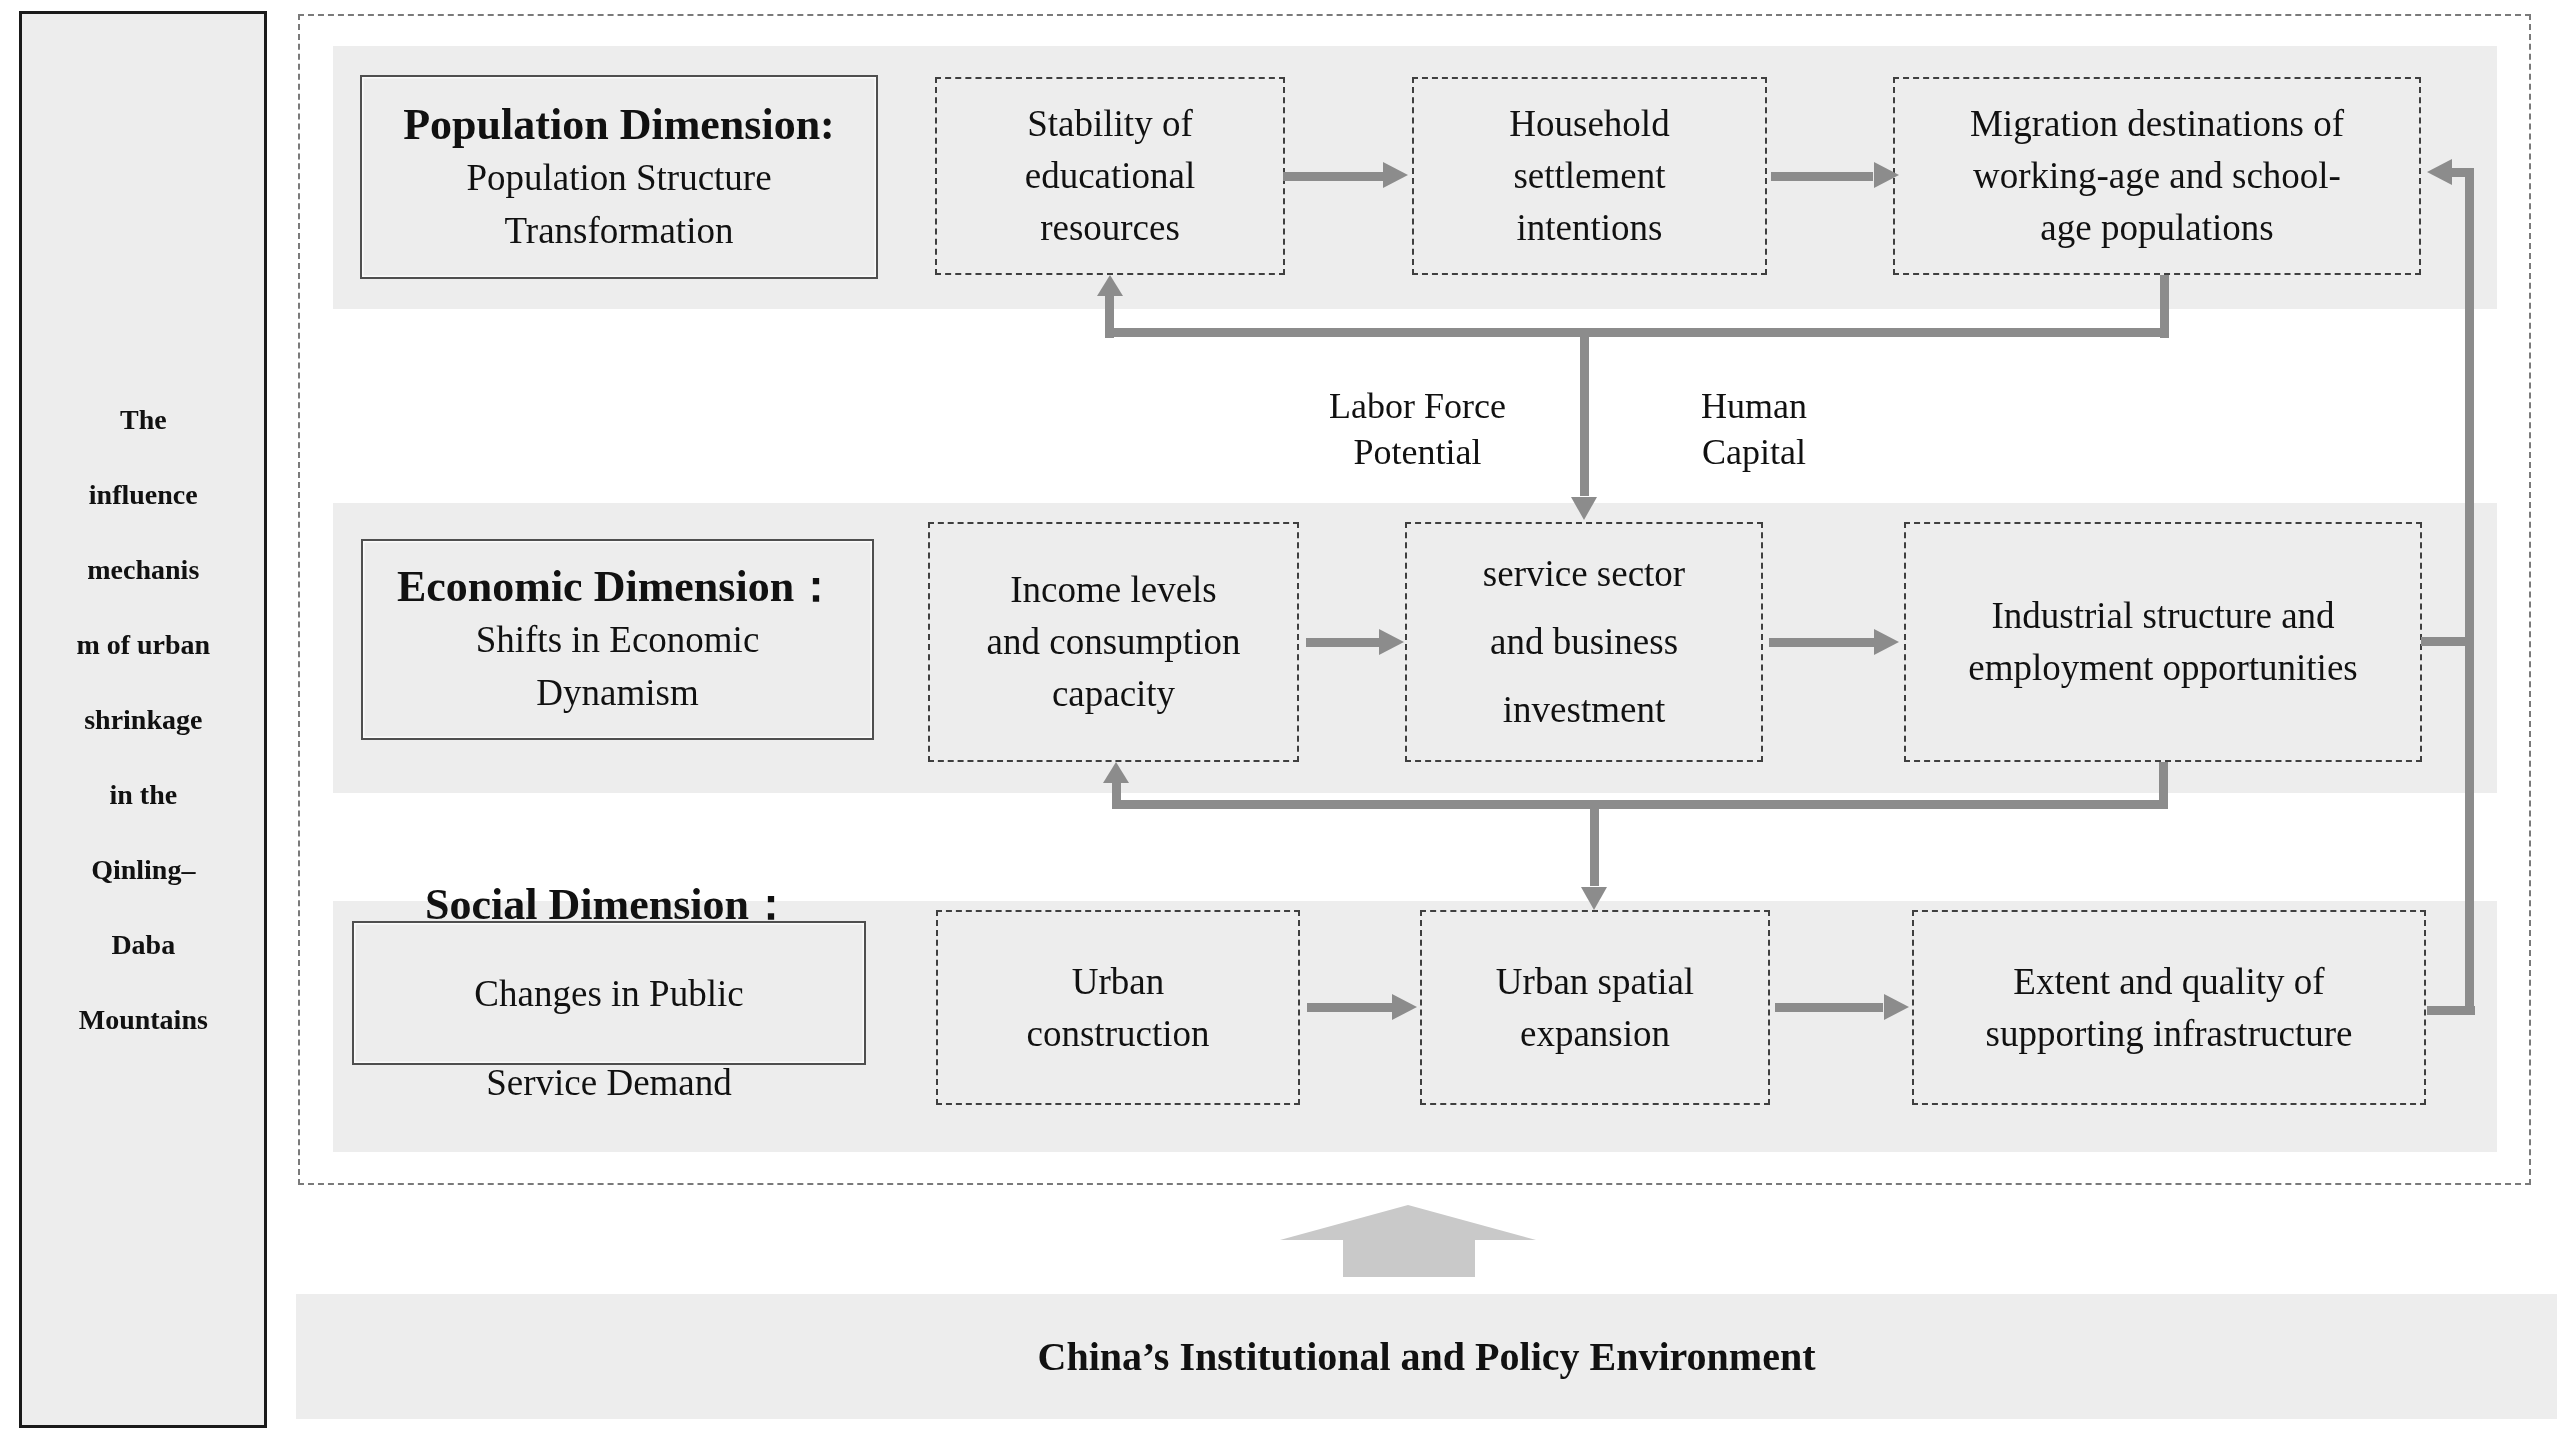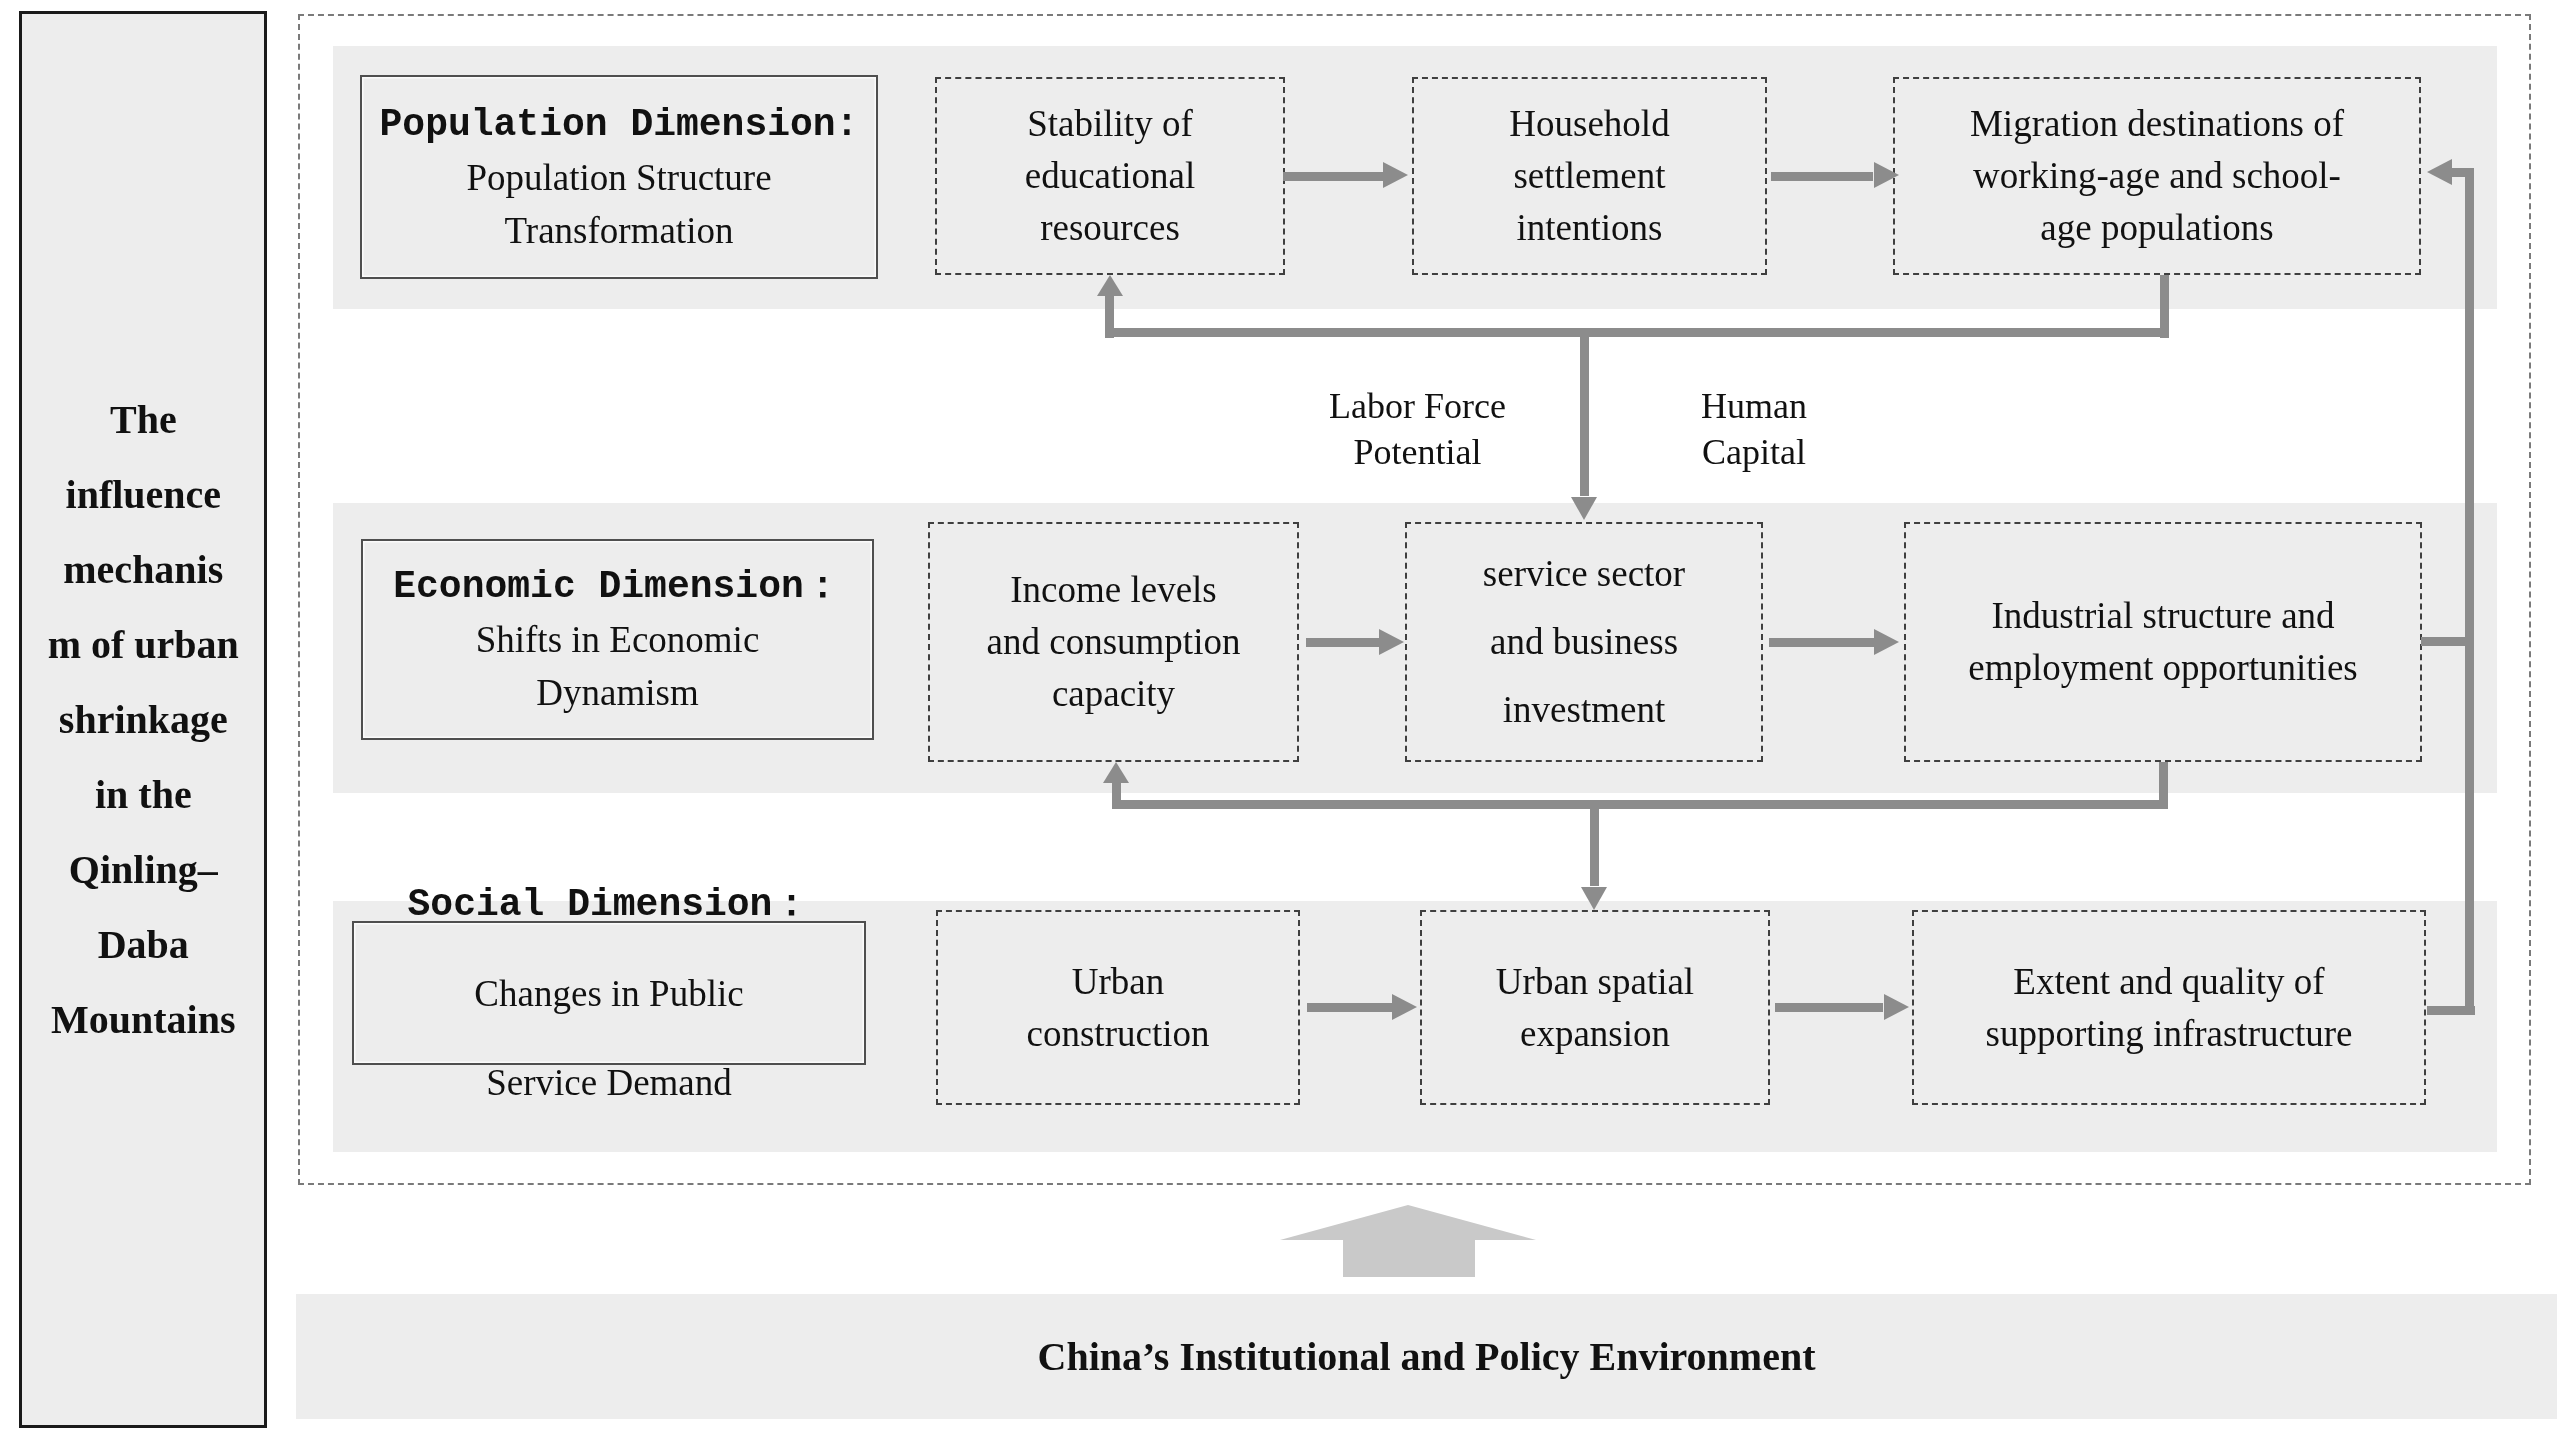--- a/index.html
+++ b/index.html
@@ -2,31 +2,31 @@
 <html style="font-size:12.4px"><head>
 <meta charset="utf-8">
 <style>
   html,body{margin:0;padding:0;background:#ffffff;}
   .canvas{position:relative;width:2576px;height:1445px;background:#ffffff;
           font-family:"Liberation Serif", serif;color:#111;overflow:hidden;}
 
   .sidebar{position:absolute;left:19.3px;top:10.8px;width:248px;height:1417px;
            background:#ededed;border:3.1px solid #1a1a1a;box-sizing:border-box;
            display:flex;flex-direction:column;justify-content:center;align-items:center;}
-  .sidebar .sline{font-weight:bold;font-size:40px;line-height:75px;text-align:center;width:100%;}
+  .sidebar .sline{font-weight:bold;font-size:28px;line-height:75px;text-align:center;width:100%;}
 
   .outer{position:absolute;left:298px;top:14px;width:2233px;height:1171px;
          border:2.3px dashed #7a7a7a;box-sizing:border-box;}
 
   .band{position:absolute;left:333px;width:2164px;background:#ededed;}
 
   .labelbox{position:absolute;background:#ededed;border:2.3px solid #4f4f4f;
             box-shadow:inset 0 0 0 1.5px #fbfbfb;box-sizing:border-box;
             display:flex;flex-direction:column;justify-content:center;align-items:center;text-align:center;}
-  .labelbox .title{font-weight:bold;font-size:38px;line-height:53px;font-family:Liberation Mono, monospace;}
+  .labelbox .title{font-weight:bold;font-size:44px;line-height:53px;}
   .labelbox .sub{font-size:37px;line-height:53px;}
 
   .dbox{position:absolute;background:#ededed;border:2.3px dashed #3f3f3f;box-sizing:border-box;
         display:flex;flex-direction:column;justify-content:center;align-items:center;
         text-align:left;font-size:37px;line-height:52px;}
 
   .hline,.vline{position:absolute;background:#8c8c8c;}
   .ah{position:absolute;width:0;height:0;}
   .ah-right{border-top:13px solid transparent;border-bottom:13px solid transparent;border-left:25.5px solid #8c8c8c;}
   .ah-left{border-top:13px solid transparent;border-bottom:13px solid transparent;border-right:25.5px solid #8c8c8c;}

